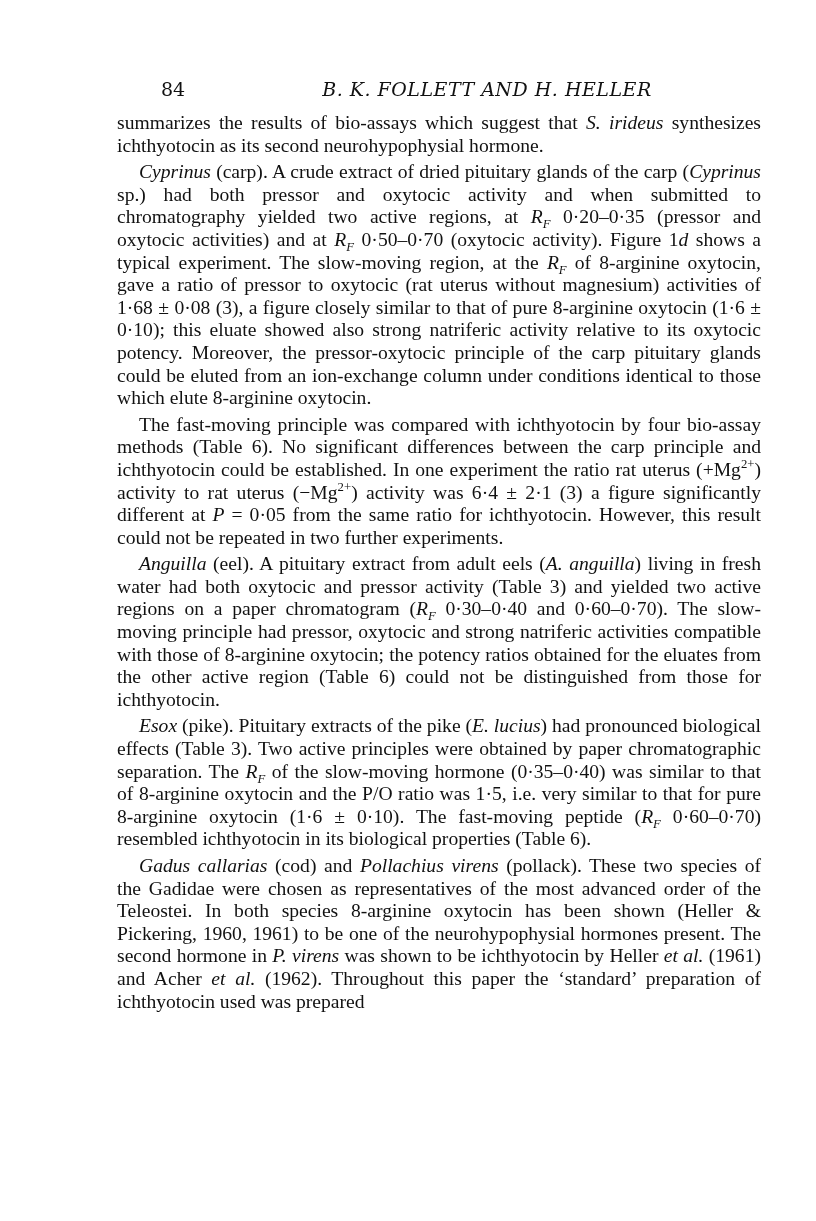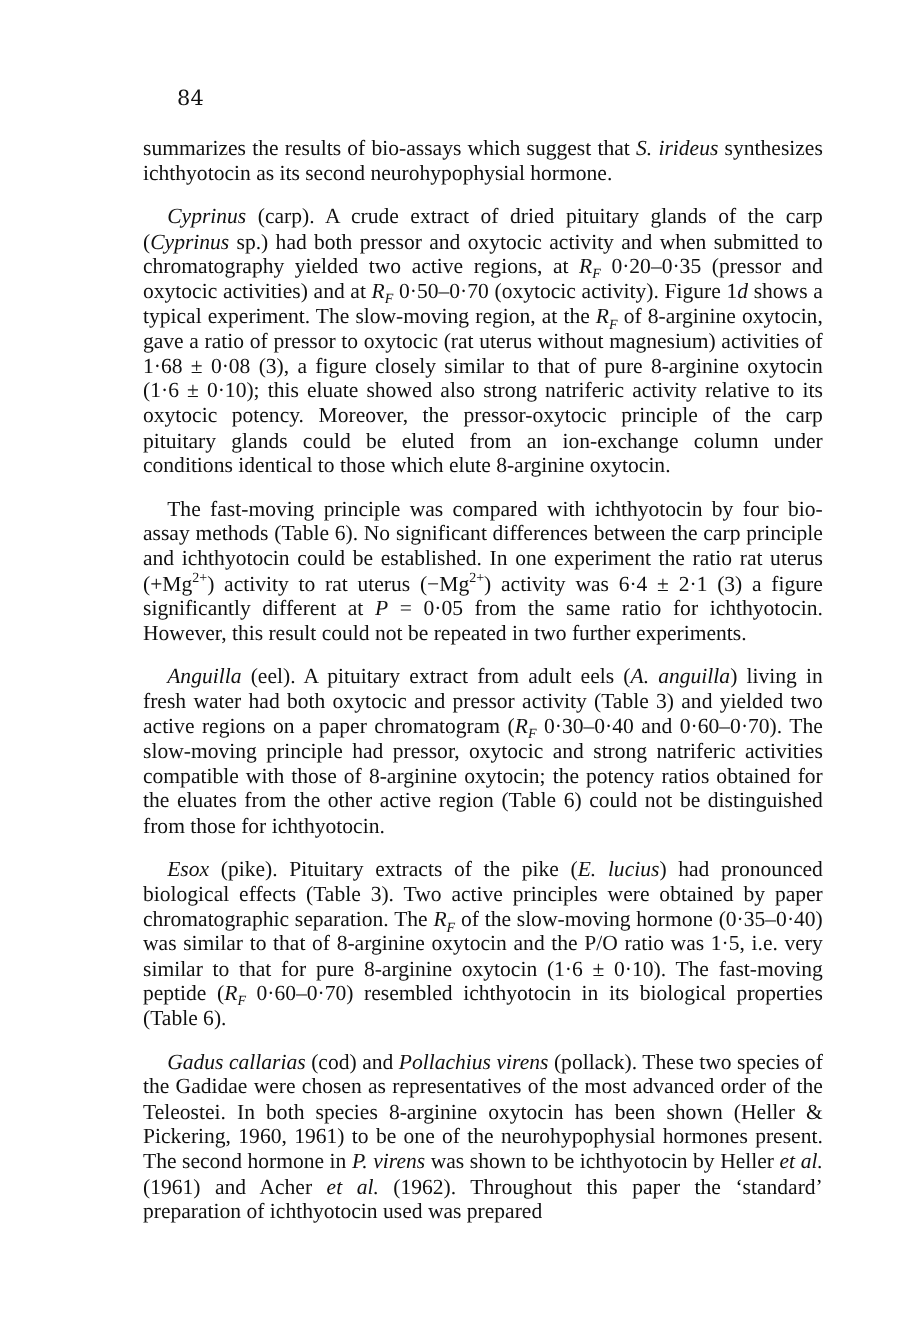--- a/index.html
+++ b/index.html
@@ -4,29 +4,30 @@
 <style>
   html, body { margin: 0; padding: 0; background: #ffffff; }
   body { width: 816px; height: 1221px; position: relative; overflow: hidden;
          font-family: "DejaVu Serif", "Liberation Serif", serif; color: #111; }
   .header { position: absolute; top: 78px; left: 113px; width: 652px; height: 26px; margin-left: 48px; }
   .page-num { position: absolute; left: 0; top: 0; font-size: 19px; }
   .running-head { position: absolute; left: 0; right: 0; top: 0; text-align: center;
                   font-style: italic; font-size: 19px; letter-spacing: 0.5px; }
   .body-text { position: absolute; top: 108px; left: 113px; width: 652px;
                font-family: "Liberation Serif", serif; font-size: 19.6px; line-height: 22.6px; }
-  .para { margin: 17px; text-align: justify; text-align-last: auto; font-family: Liberation Serif, serif; }
+  .para { margin: 4px; text-align: justify; text-align-last: auto; font-family: Liberation Serif, serif; }
   .para.indent { text-indent: 22px; }
   sub, sup { font-size: 0.65em; line-height: 0; }
 </style>
 </head>
 <body>
 
 <div class="header">
   <span class="page-num">84</span>
+  <span class="running-head">B. K. FOLLETT AND H. HELLER</span>
 </div>
 
 <div class="body-text" id="body-text">
   <p class="para"><span>summarizes the results of bio-assays which suggest that </span><span style="font-style: italic;">S. irideus</span><span> synthesizes ichthyotocin as its second neurohypophysial hormone.</span></p>
   <p class="para indent"><span style="font-style: italic;">Cyprinus</span><span> (carp).  A crude extract of dried pituitary glands of the carp (</span><span style="font-style: italic;">Cyprinus</span><span> sp.) had both pressor and oxytocic activity and when submitted to chromatography yielded two active regions, at </span><span style="font-style: italic;">R</span><sub style="font-style: italic;">F</sub><span> 0·20–0·35 (pressor and oxytocic activities) and at </span><span style="font-style: italic;">R</span><sub style="font-style: italic;">F</sub><span> 0·50–0·70 (oxytocic activity).  Figure 1</span><span style="font-style: italic;">d</span><span> shows a typical experiment.  The slow-moving region, at the </span><span style="font-style: italic;">R</span><sub style="font-style: italic;">F</sub><span> of 8-arginine oxytocin, gave a ratio of pressor to oxytocic (rat uterus without magnesium) activities of 1·68 ± 0·08 (3), a figure closely similar to that of pure 8-arginine oxytocin (1·6 ± 0·10); this eluate showed also strong natriferic activity relative to its oxytocic potency.  Moreover, the pressor-oxytocic principle of the carp pituitary glands could be eluted from an ion-exchange column under conditions identical to those which elute 8-arginine oxytocin.</span></p>
   <p class="para indent"><span>The fast-moving principle was compared with ichthyotocin by four bio-assay methods (Table 6).  No significant differences between the carp principle and ichthyotocin could be established.  In one experiment the ratio rat uterus (+Mg</span><sup>2+</sup><span>) activity to rat uterus (−Mg</span><sup>2+</sup><span>) activity was 6·4 ± 2·1 (3) a figure significantly different at </span><span style="font-style: italic;">P</span><span> = 0·05 from the same ratio for ichthyotocin.  However, this result could not be repeated in two further experiments.</span></p>
   <p class="para indent"><span style="font-style: italic;">Anguilla</span><span> (eel).  A pituitary extract from adult eels (</span><span style="font-style: italic;">A. anguilla</span><span>) living in fresh water had both oxytocic and pressor activity (Table 3) and yielded two active regions on a paper chromatogram (</span><span style="font-style: italic;">R</span><sub style="font-style: italic;">F</sub><span> 0·30–0·40 and 0·60–0·70). The slow-moving principle had pressor, oxytocic and strong natriferic activities compatible with those of 8-arginine oxytocin; the potency ratios obtained for the eluates from the other active region (Table 6) could not be distinguished from those for ichthyotocin.</span></p>
   <p class="para indent"><span style="font-style: italic;">Esox</span><span> (pike).  Pituitary extracts of the pike (</span><span style="font-style: italic;">E. lucius</span><span>) had pronounced biological effects (Table 3).  Two active principles were obtained by paper chromatographic separation. The </span><span style="font-style: italic;">R</span><sub style="font-style: italic;">F</sub><span> of the slow-moving hormone (0·35–0·40) was similar to that of 8-arginine oxytocin and the P/O ratio was 1·5, i.e. very similar to that for pure 8-arginine oxytocin (1·6 ± 0·10). The fast-moving peptide (</span><span style="font-style: italic;">R</span><sub style="font-style: italic;">F</sub><span> 0·60–0·70) resembled ichthyotocin in its biological properties (Table 6).</span></p>
   <p class="para indent"><span style="font-style: italic;">Gadus callarias</span><span> (cod) and </span><span style="font-style: italic;">Pollachius virens</span><span> (pollack). These two species of the Gadidae were chosen as representatives of the most advanced order of the Teleostei.  In both species 8-arginine oxytocin has been shown (Heller &amp; Pickering, 1960, 1961) to be one of the neurohypophysial hormones present. The second hormone in </span><span style="font-style: italic;">P. virens</span><span> was shown to be ichthyotocin by Heller </span><span style="font-style: italic;">et al.</span><span> (1961) and Acher </span><span style="font-style: italic;">et al.</span><span> (1962). Throughout this paper the ‘standard’ preparation of ichthyotocin used was prepared</span></p>
 </div>

